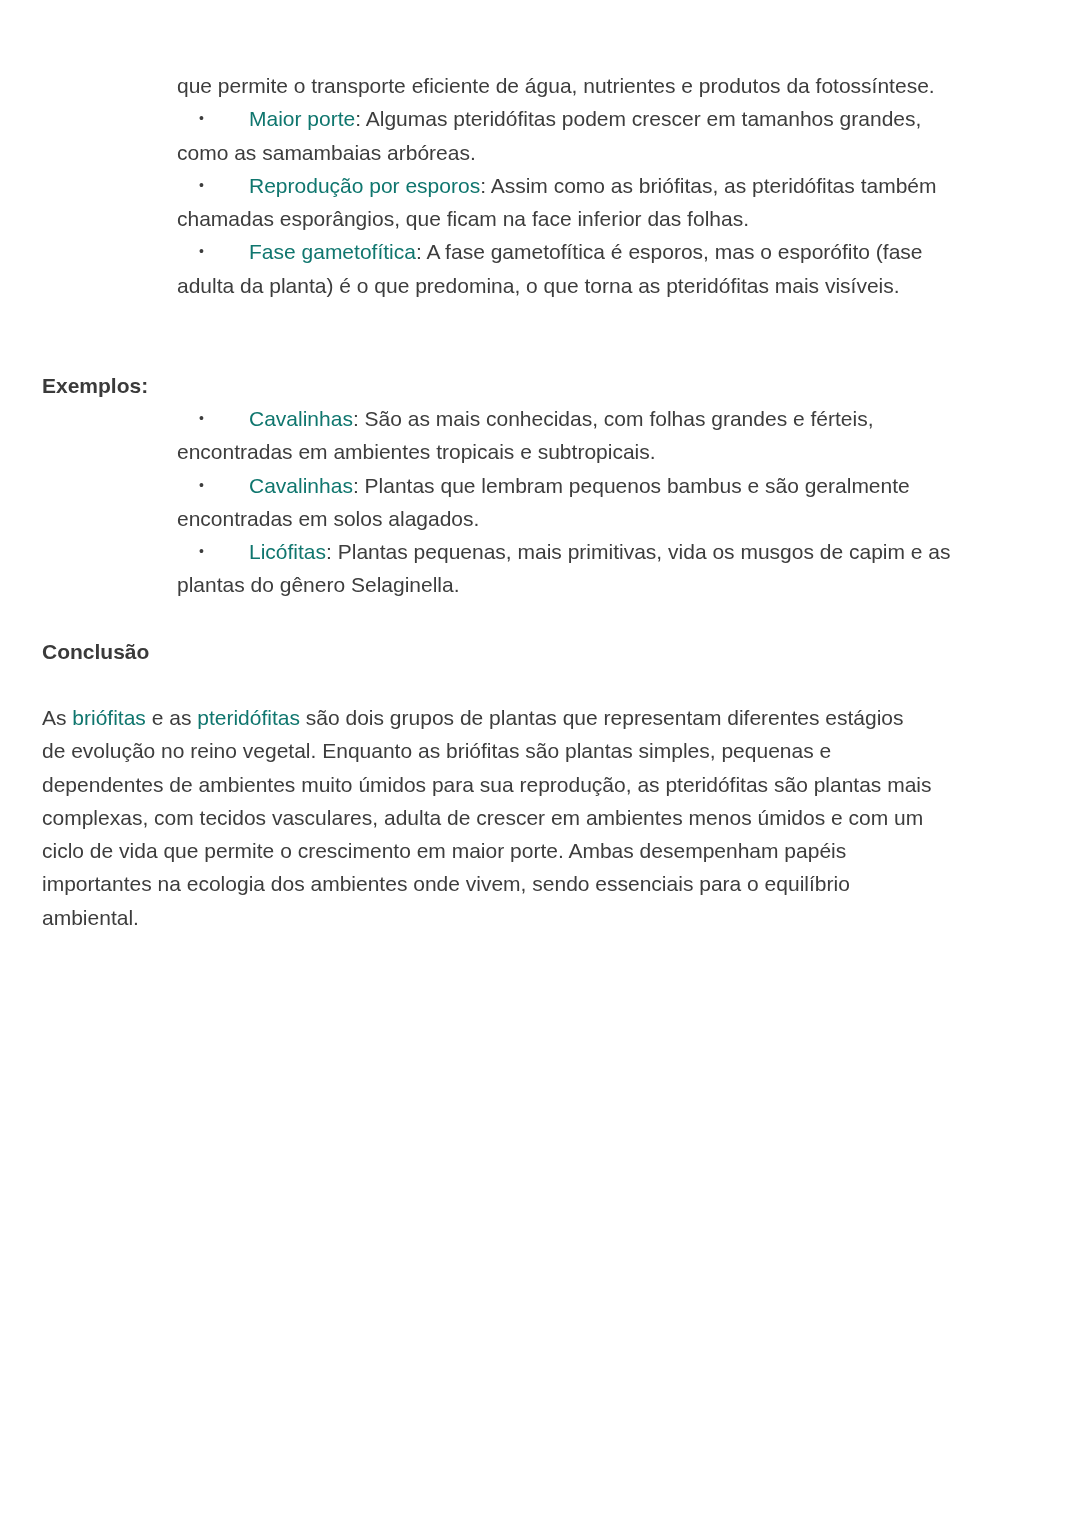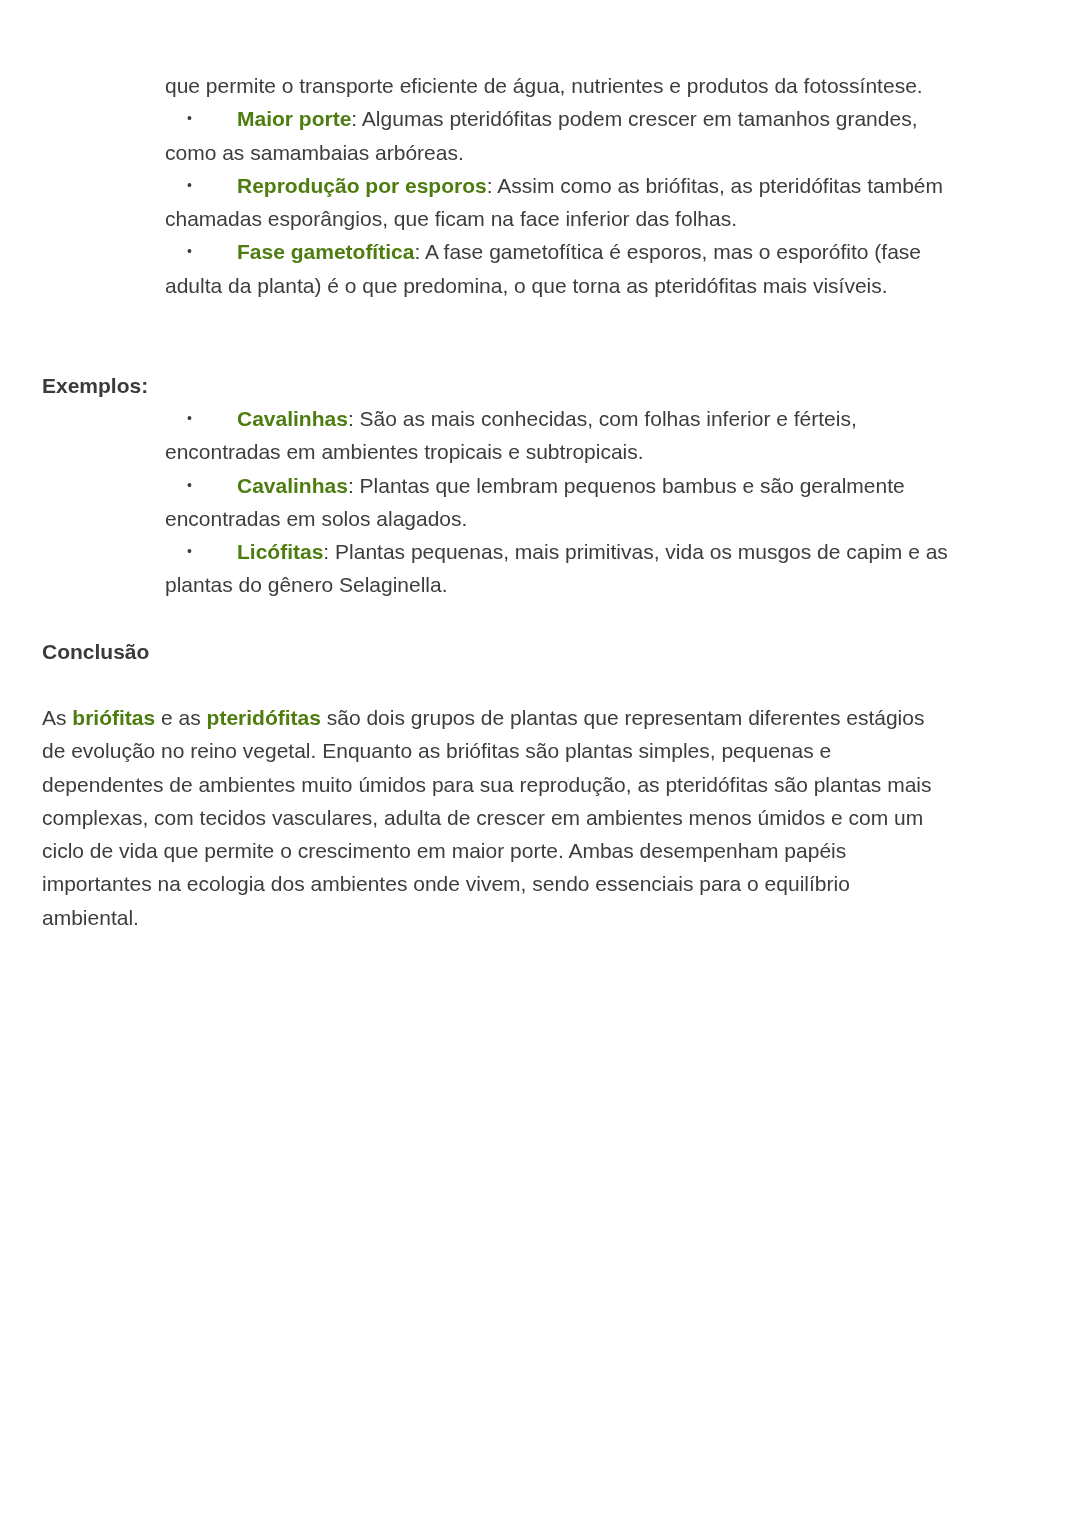--- a/index.html
+++ b/index.html
@@ -18,21 +18,21 @@
       line-height: 33.3px;
     }
     .page {
       position: absolute;
       left: 0;
       top: 0;
       width: 1080px;
     }
     .indent-block {
       position: absolute;
-      left: 165px;
+      left: 177px;
       width: 880px;
     }
     .line {
       white-space: nowrap;
       height: 33.3px;
     }
     .bullet-line {
       position: relative;
       white-space: nowrap;
       height: 33.3px;
@@ -42,22 +42,22 @@
       left: 22px;
       top: 0;
       font-size: 14px;
     }
     .bullet-text {
       position: absolute;
       left: 72px;
       top: 0;
     }
     b, .bold {
-      font-weight: bold;
-      color: #4d7c0f;
+      font-weight: normal;
+      color: #0f766e;
     }
     .heading {
       position: absolute;
       left: 42px;
       font-weight: bold;
       color: #3a3a3a;
       white-space: nowrap;
     }
     .paragraph {
       position: absolute;
@@ -90,21 +90,21 @@
       <span class="bullet-text"><b>Fase gametofítica</b><span>: A fase gametofítica é esporos, mas o esporófito (fase</span></span>
     </div>
     <div class="line">adulta da planta) é o que predomina, o que torna as pteridófitas mais visíveis.</div>
   </div>
 
   <div class="heading" style="top:369px;">Exemplos:</div>
 
   <div class="indent-block" style="top:402px;">
     <div class="bullet-line">
       <span class="bullet">•</span>
-      <span class="bullet-text"><b>Cavalinhas</b><span>: São as mais conhecidas, com folhas inferior e férteis,</span></span>
+      <span class="bullet-text"><b>Cavalinhas</b><span>: São as mais conhecidas, com folhas grandes e férteis,</span></span>
     </div>
     <div class="line">encontradas em ambientes tropicais e subtropicais.</div>
 
     <div class="bullet-line">
       <span class="bullet">•</span>
       <span class="bullet-text"><b>Cavalinhas</b><span>: Plantas que lembram pequenos bambus e são geralmente</span></span>
     </div>
     <div class="line">encontradas em solos alagados.</div>
 
     <div class="bullet-line">

